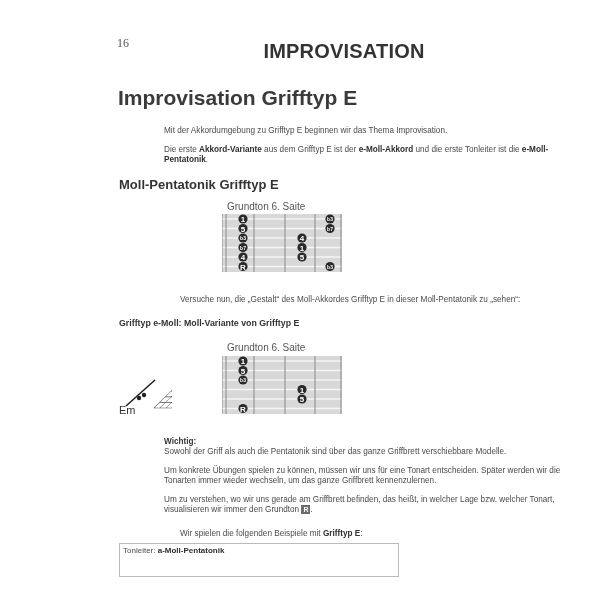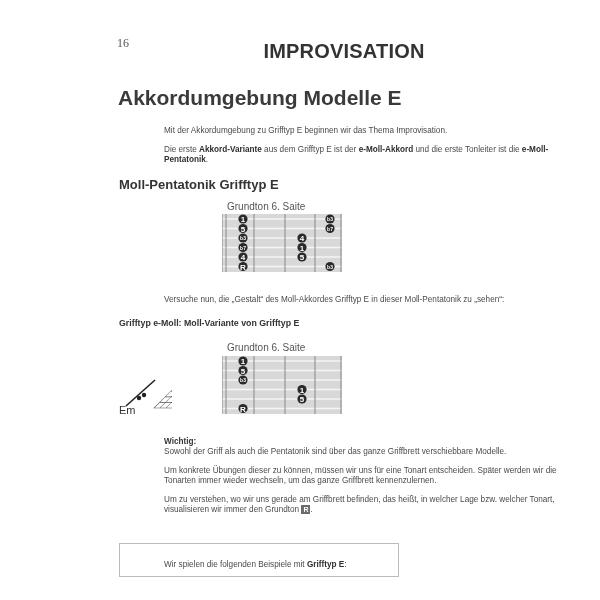--- a/index.html
+++ b/index.html
@@ -18,21 +18,21 @@
   .em-label { left:119px; top:380px; font-size:11px; font-weight:normal; color:#333;margin-top:24px; }
   .box { left:119px; top:543px; width:280px; height:34px; border:1px solid #bbb; padding:2px 3px; box-sizing:border-box; font-size:8px; line-height:10px; color:#4a4a4a; }
   .box b { color:#2e2e2e; }
   .rbadge { display:inline-block; width:9px; height:9px; background:#6b6b6b; color:#fff; font-size:7px; font-weight:bold; text-align:center; line-height:9px; vertical-align:middle; }
 </style>
 </head>
 <body>
 
 <div class="abs page-num">16</div>
 <div class="abs chapter" style="margin-left:0;left:44px;">IMPROVISATION</div>
-<div class="abs h1">Akkordumgebung Modelle E</div>
+<div class="abs h1">Improvisation Grifftyp E</div>
 
 <div class="abs p" style="top:126px;">Mit der Akkordumgebung zu Grifftyp E beginnen wir das Thema Improvisation.</div>
 <div class="abs p" style="top:145px;"><span>Die erste </span><b>Akkord-Variante</b><span> aus dem Grifftyp E ist der </span><b>e-Moll-Akkord</b><span> und die erste Tonleiter ist die </span><b>e-Moll-Pentatonik</b><span>.</span></div>
 
 <div class="abs h2">Moll-Pentatonik Grifftyp E</div>
 <div class="abs caption" style="left:227px;top:201px;">Grundton 6. Saite</div>
 
 <svg class="fret" style="left:222px;top:214px;" width="122" height="60">
   <rect x="0" y="0" width="120" height="58" fill="#d8d8d8"></rect>
   <g stroke="#f5f5f5" stroke-width="1.5">
@@ -74,21 +74,21 @@
       <text x="21" y="55.5" font-size="8">R</text>
     <text x="80" y="27" font-size="8">4</text>
       <text x="80" y="36.5" font-size="8">1</text>
       <text x="80" y="46" font-size="8">5</text>
     <text x="108" y="7" font-size="5">b3</text>
       <text x="108" y="16.5" font-size="5">b7</text>
       <text x="108" y="54.5" font-size="5">b3</text>
   </g>
 </svg>
 
-<div class="abs p" style="top:295px;">Versuche nun, die „Gestalt“ des Moll-Akkordes Grifftyp E in dieser Moll-Pentatonik zu „sehen“:</div>
+<div class="abs p" style="top:295px;margin-left:16px;">Versuche nun, die „Gestalt“ des Moll-Akkordes Grifftyp E in dieser Moll-Pentatonik zu „sehen“:</div>
 <div class="abs h3">Grifftyp e-Moll: Moll-Variante von Grifftyp E</div>
 <div class="abs caption" style="left:227px;top:342px;">Grundton 6. Saite</div>
 
 <div class="abs em-label">Em</div>
 <svg class="fret" style="left:122px;top:376px;" width="50" height="36">
   <g stroke="#555" stroke-width="0.7" fill="none" transform="translate(4,32) skewX(-45) scale(1,-1)">
     <rect x="28" y="0" width="24" height="28"></rect>
     <line x1="28" y1="5.6" x2="52" y2="5.6"></line>
       <line x1="28" y1="11.2" x2="52" y2="11.2"></line>
     <line x1="28" y1="16.8" x2="52" y2="16.8"></line>
@@ -133,19 +133,20 @@
       <text x="21" y="17.5" font-size="8">5</text>
     <text x="21" y="26" font-size="5">b3</text>
       <text x="21" y="55.5" font-size="8">R</text>
     <text x="80" y="36.5" font-size="8">1</text>
       <text x="80" y="46" font-size="8">5</text>
   </g>
 </svg>
 
 <div class="abs p" style="top:437px;font-weight:bold;color:#333;">Wichtig:</div>
 <div class="abs p" style="top:447px;">Sowohl der Griff als auch die Pentatonik sind über das ganze Griffbrett verschiebbare Modelle.</div>
-<div class="abs p" style="top:466px;">Um konkrete Übungen dieser zu können, müssen wir uns für eine Tonart entscheiden. Später werden wir die Tonarten immer wieder wechseln, um das ganze Griffbrett kennenzulernen.</div>
+<div class="abs p" style="top:466px;">Um konkrete Übungen spielen zu können, müssen wir uns für eine Tonart entscheiden. Später werden wir die Tonarten immer wieder wechseln, um das ganze Griffbrett kennenzulernen.</div>
 <div class="abs p" style="top:495px;"><span>Um zu verstehen, wo wir uns gerade am Griffbrett befinden, das heißt, in welcher Lage bzw. welcher Tonart, visualisieren wir immer den Grundton</span> <span class="rbadge">R</span><span>.</span></div>
 
-<div class="abs p" style="top:560px;"><span>Wir spielen die folgenden Beispiele mit </span><b>Grifftyp E</b><span>:</span></div>
+<div class="abs p" style="top:529px;margin-left:16px;"><span>Wir spielen die folgenden Beispiele mit </span><b>Grifftyp E</b><span>:</span></div>
 
 <div class="abs box">
+  <div><span>Tonleiter: </span><b>a-Moll-Pentatonik</b></div>
 </div>
 
 </body></html>

